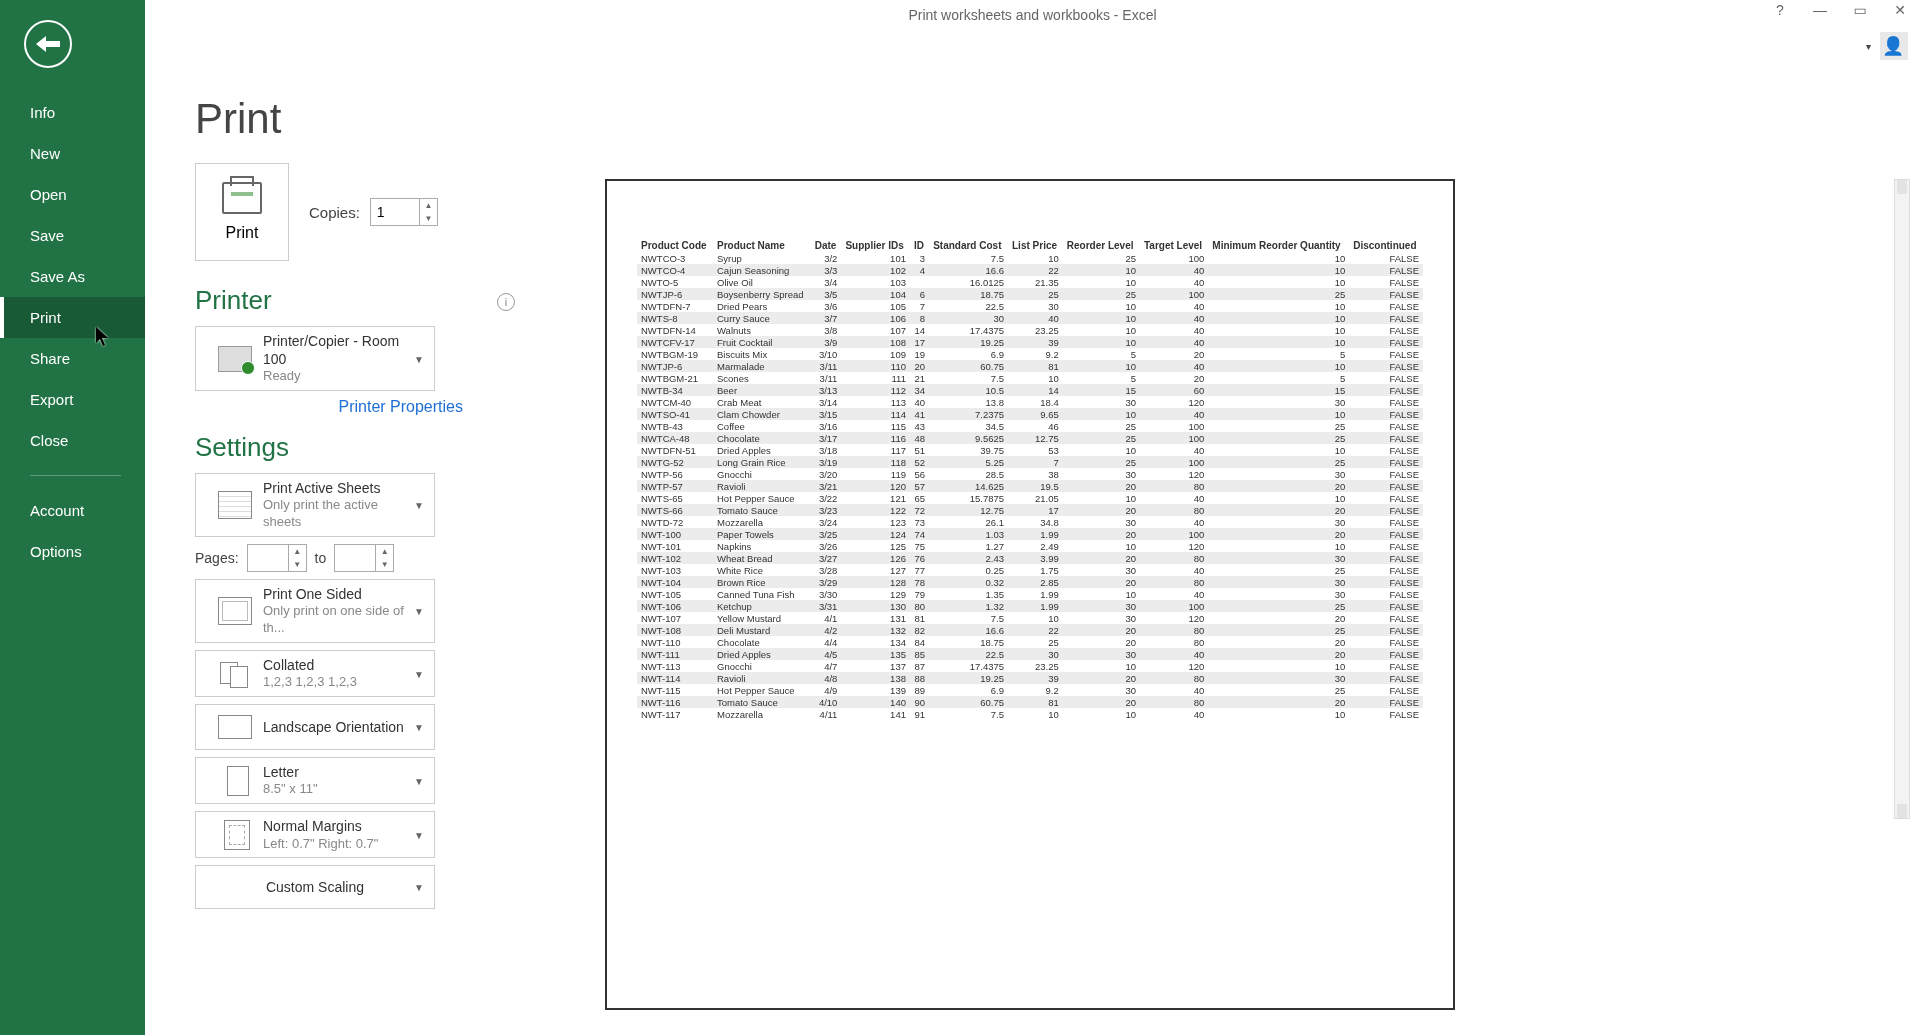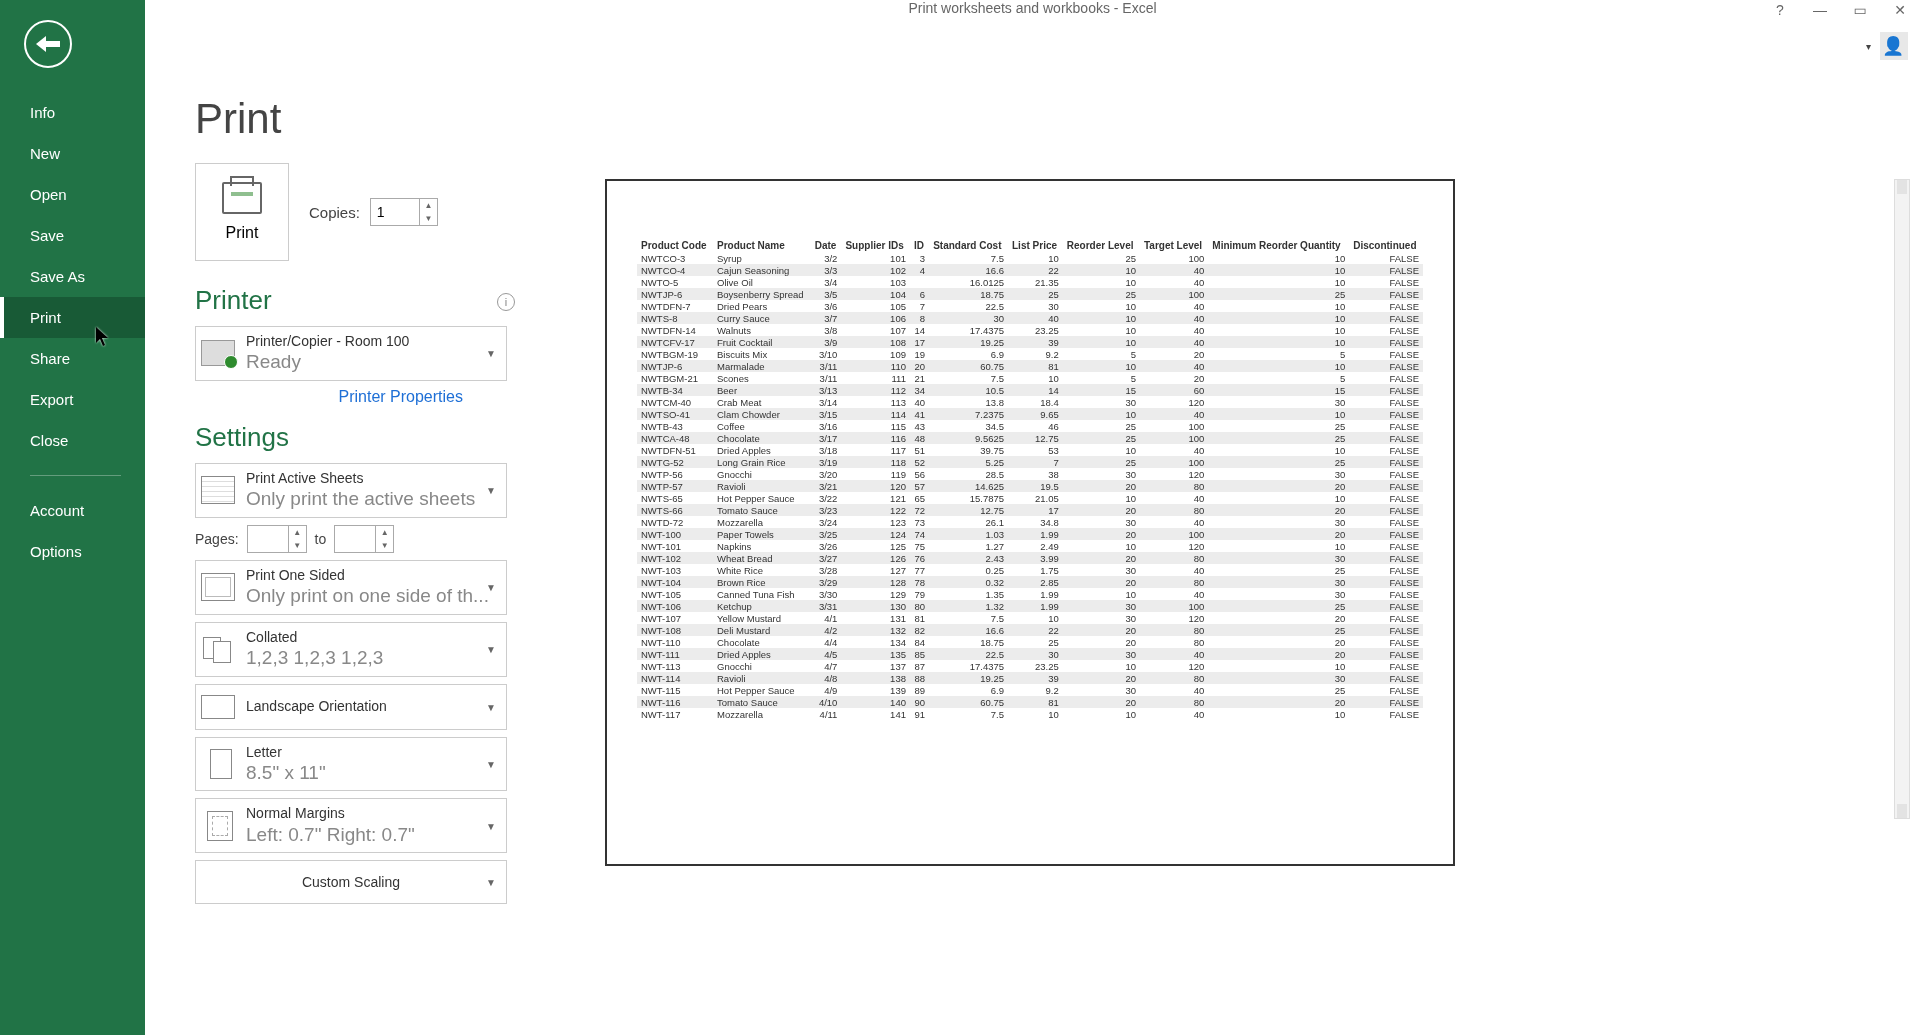--- a/index.html
+++ b/index.html
@@ -1,17 +1,17 @@
 <!DOCTYPE html>
 <html><head>
 <meta charset="utf-8">
 <style>
 * { margin:0; padding:0; box-sizing:border-box; font-family:"Segoe UI",Tahoma,sans-serif; }
 body { width:1920px; height:1035px; overflow:hidden; background:#fff; position:relative; }
-.titlebar { height:30px; display:flex; justify-content:center; position:relative; background:#fff; }
+.titlebar { height:30px; display:flex; align-items:center; justify-content:center; position:relative; background:#fff; }
 .titlebar .title { font-size:14px; color:#666; }
 .titlebar .controls { position:absolute; right:10px; top:2px; display:flex; gap:20px; color:#666; }
 .titlebar .controls span { cursor:pointer; font-size:14px; width:20px; text-align:center; }
 .account-row { position:absolute; right:12px; top:32px; display:flex; align-items:center; gap:4px; }
 .account-row .drop { width:10px; height:10px; font-size:10px; color:#444; }
 .account-row .avatar { width:28px; height:28px; background:#e8e8e8; display:flex; align-items:center; justify-content:center; color:#888; font-size:18px; }
 .sidebar { position:absolute; left:0; top:0; width:145px; height:1035px; background:#217346; color:#fff; }
 .back-btn { width:48px; height:48px; border:2px solid #fff; border-radius:50%; margin:20px 0 24px 24px; display:flex; align-items:center; justify-content:center; cursor:pointer; }
 .back-btn svg { fill:#fff; }
 .nav-item { padding:12px 0 12px 30px; font-size:15px; cursor:pointer; }
@@ -27,47 +27,47 @@
 .print-icon::before { content:""; position:absolute; top:-8px; left:6px; right:6px; height:8px; border:2px solid #666; border-bottom:none; }
 .print-icon::after { content:""; position:absolute; top:8px; left:20%; right:20%; height:4px; background:#8fbf8f; }
 .copies-wrap { display:flex; align-items:center; gap:10px; }
 .copies-wrap label { font-size:15px; color:#444; }
 .spin { display:flex; align-items:center; border:1px solid #aaa; height:28px; }
 .spin input { width:48px; border:none; padding:0 6px; font-size:14px; outline:none; }
 .spin .arrows { width:18px; display:flex; flex-direction:column; border-left:1px solid #aaa; }
 .spin .arrows span { height:13px; font-size:8px; text-align:center; line-height:13px; cursor:pointer; color:#666; }
 .section-title { font-size:26px; font-weight:300; color:#217346; margin:10px 0 10px 0; position:relative; }
 .info-icon { position:absolute; right:60px; top:8px; width:18px; height:18px; border:1px solid #999; border-radius:50%; font-size:11px; text-align:center; line-height:16px; color:#888; }
-.select-box { width:312px; min-height:44px; border:1px solid #ccc; background:#fff; display:flex; align-items:center; padding:5px 4px; gap:10px; position:relative; cursor:pointer; margin-bottom:7px; }
+.select-box { width:240px; min-height:44px; border:1px solid #ccc; background:#fff; display:flex; align-items:center; padding:5px 21px; gap:10px; position:relative; cursor:pointer; margin-bottom:7px; }
 .select-box .chev { position:absolute; right:10px; top:50%; transform:translateY(-50%); font-size:10px; color:#666; }
 .select-box .icon-slot { width:36px; height:34px; flex-shrink:0; display:flex; align-items:center; justify-content:center; }
 .select-box .text-slot { display:flex; flex-direction:column; line-height:1.3; }
 .select-box .primary { font-size:14px; color:#333; }
-.select-box .secondary { font-size:19px; color:#888; }
+.select-box .secondary { font-size:13px; color:#888; }
 .printer-icon { width:34px; height:26px; background:#ddd; border:1px solid #999; position:relative; }
 .printer-icon::after { content:""; position:absolute; right:-4px; bottom:-4px; width:12px; height:12px; border-radius:50%; background:#2e8b2e; border:1px solid #fff; }
 .link-right { width:268px; text-align:right; font-size:16px; margin-bottom:16px; }
 .link-right a { color:#1e6fd6; text-decoration:none; cursor:pointer; }
 .pages-row { display:flex; align-items:center; gap:8px; width:268px; margin-bottom:7px; }
 .pages-row label { font-size:14px; color:#444; }
 .pages-row .spin input { width:40px; }
 .sheet-icon,.side-icon,.collate-icon,.orient-icon,.paper-icon,.margin-icon { width:34px; height:28px; }
 .sheet-icon { border:1px solid #888; background:repeating-linear-gradient(#fff,#fff 4px,#ddd 4px,#ddd 5px); }
 .side-icon { border:1px solid #888; background:#fff; position:relative; }
 .side-icon::after{content:"";position:absolute;left:3px;top:3px;right:3px;bottom:3px;border:1px solid #bbb;}
 .collate-icon { position:relative; }
 .collate-icon::before,.collate-icon::after{content:"";position:absolute;width:16px;height:20px;border:1px solid #888;background:#fff;}
 .collate-icon::before{left:2px;top:2px;}
 .collate-icon::after{left:12px;top:6px;}
 .orient-icon { border:1px solid #888; background:#fff; width:34px; height:24px;}
 .paper-icon { border:1px solid #888; background:#fff; width:22px; height:30px; margin-left:6px;}
 .margin-icon { border:1px solid #888; background:#fff; width:26px; height:30px; position:relative; margin-left:4px;}
 .margin-icon::after{content:"";position:absolute;left:4px;top:4px;right:4px;bottom:4px;border:1px dashed #aaa;}
 .preview-area { flex:1; display:flex; padding:0 40px 0 30px; position:relative; }
-.page-box { width:850px; height:687px; border:2px solid #333; margin-top:84px; background:#fff; padding:58px 30px 20px 30px; font-size:10px; color:#333; overflow:hidden; }
+.page-box { width:850px; height:831px; border:2px solid #333; margin-top:84px; background:#fff; padding:58px 30px 20px 30px; font-size:10px; color:#333; overflow:hidden; }
 table.data { border-collapse:collapse; width:100%; }
 table.data th { text-align:left; font-weight:bold; padding:1px 4px; font-size:10px; white-space:nowrap; }
 table.data td { padding:0.5px 4px; font-size:9.5px; white-space:nowrap; }
 table.data tr:nth-child(even) td { background:#ececec; }
 .num { text-align:right; }
 .scrollbar { position:absolute; right:10px; top:84px; width:16px; height:640px; background:#f3f3f3; border:1px solid #ddd; }
 .scrollbar::before,.scrollbar::after { content:""; position:absolute; left:2px; right:2px; height:14px; background:#e3e3e3; }
 .scrollbar::before{top:0;} .scrollbar::after{bottom:0;}
 .cursor { position:absolute; left:96px; top:327px; width:14px; height:20px; pointer-events:none; }
 .cursor svg { filter:drop-shadow(0 0 1px #fff); }

